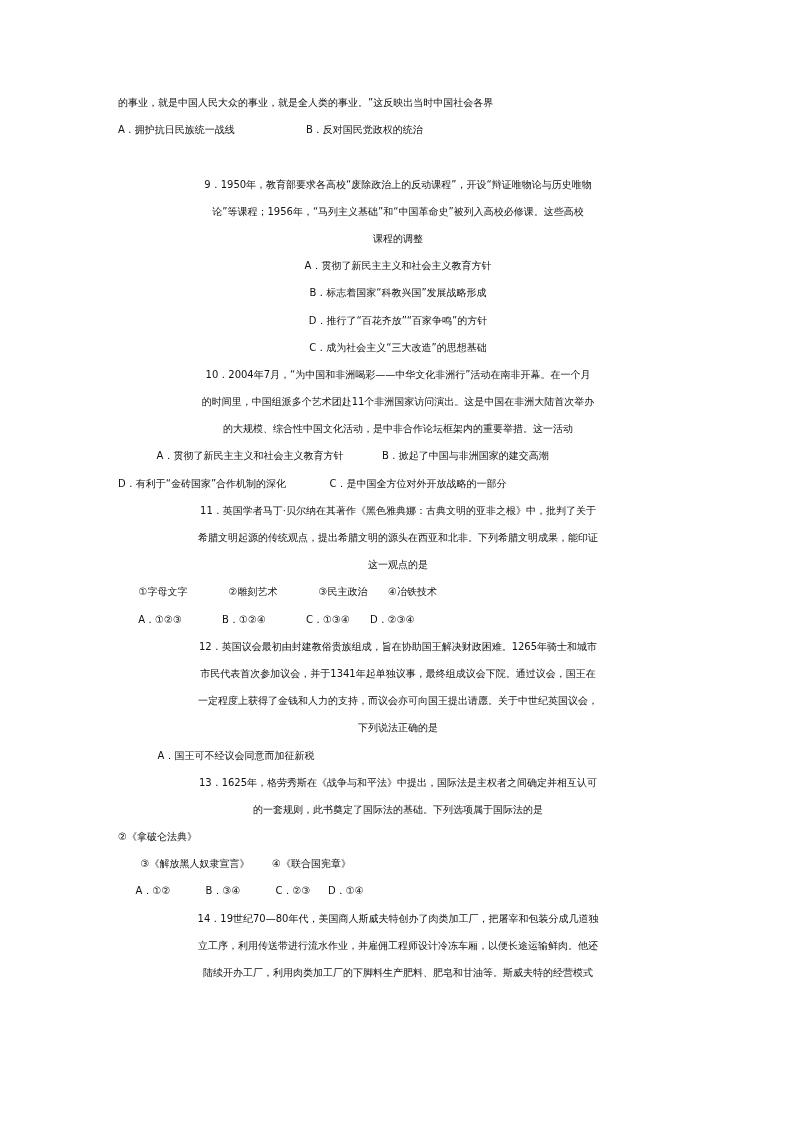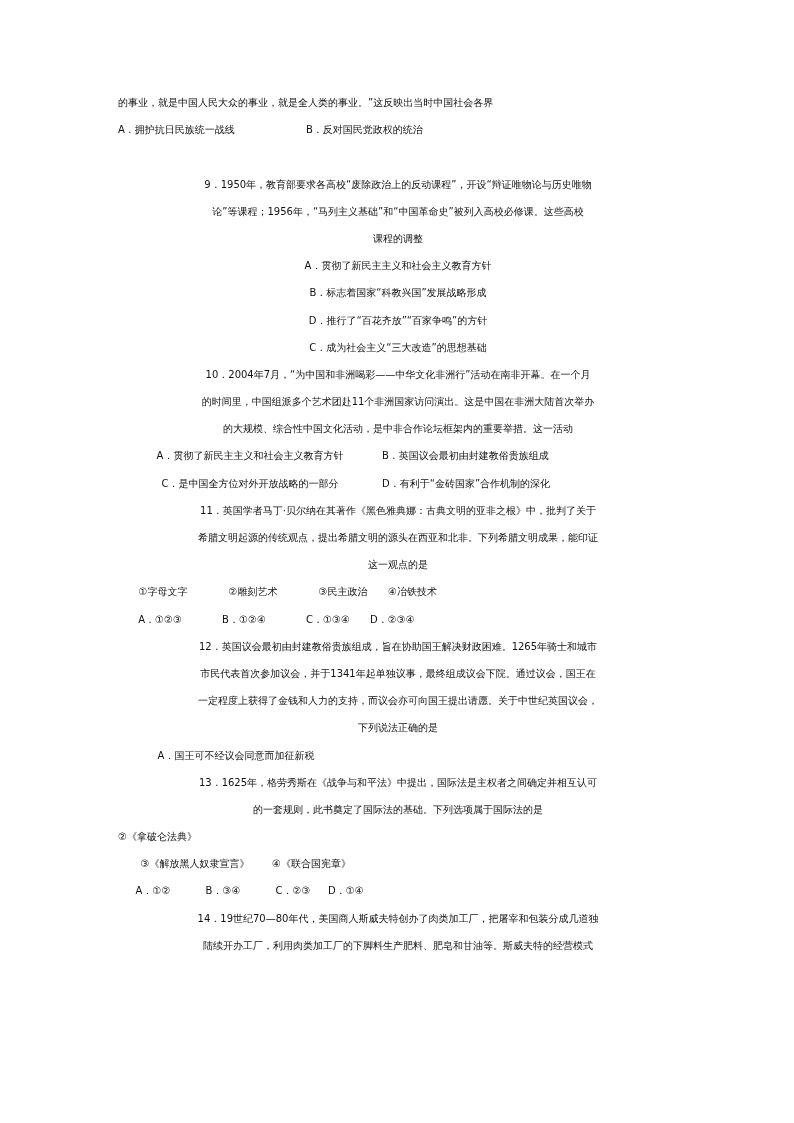--- a/index.html
+++ b/index.html
@@ -41,25 +41,25 @@
     <div class="line">D．推行了“百花齐放”“百家争鸣”的方针</div>
     <div class="line">C．成为社会主义“三大改造”的思想基础</div>
   </div>
 
   <div class="q">
     <div class="line">10．2004年7月，“为中国和非洲喝彩——中华文化非洲行”活动在南非开幕。在一个月</div>
     <div class="line">的时间里，中国组派多个艺术团赴11个非洲国家访问演出。这是中国在非洲大陆首次举办</div>
     <div class="line">的大规模、综合性中国文化活动，是中非合作论坛框架内的重要举措。这一活动</div>
     <div class="opts">
       <span style="width:264px">A．贯彻了新民主主义和社会主义教育方针</span>
-      <span>B．英国议会最初由封建教俗贵族组成</span>
+      <span>B．掀起了中国与非洲国家的建交高潮</span>
     </div>
     <div class="opts">
+      <span>D．有利于“金砖国家”合作机制的深化</span>
       <span style="width:264px">C．是中国全方位对外开放战略的一部分</span>
-      <span>D．有利于“金砖国家”合作机制的深化</span>
     </div>
   </div>
 
   <div class="q">
     <div class="line">11．英国学者马丁·贝尔纳在其著作《黑色雅典娜：古典文明的亚非之根》中，批判了关于</div>
     <div class="line">希腊文明起源的传统观点，提出希腊文明的源头在西亚和北非。下列希腊文明成果，能印证</div>
     <div class="line">这一观点的是</div>
     <div class="opts">
       <span style="width:90px">①字母文字</span>
       <span style="width:90px">②雕刻艺术</span>
@@ -97,16 +97,17 @@
     <div class="opts">
       <span style="width:70px">A．①②</span>
       <span style="width:70px">B．③④</span>
       <span style="width:70px">C．②③</span>
       <span>D．①④</span>
     </div>
   </div>
 
   <div class="q">
     <div class="line">14．19世纪70—80年代，美国商人斯威夫特创办了肉类加工厂，把屠宰和包装分成几道独</div>
+    <div class="line">立工序，利用传送带进行流水作业，并雇佣工程师设计冷冻车厢，以便长途运输鲜肉。他还</div>
     <div class="line">陆续开办工厂，利用肉类加工厂的下脚料生产肥料、肥皂和甘油等。斯威夫特的经营模式</div>
   </div>
 
 </div>
 
 </body></html>

